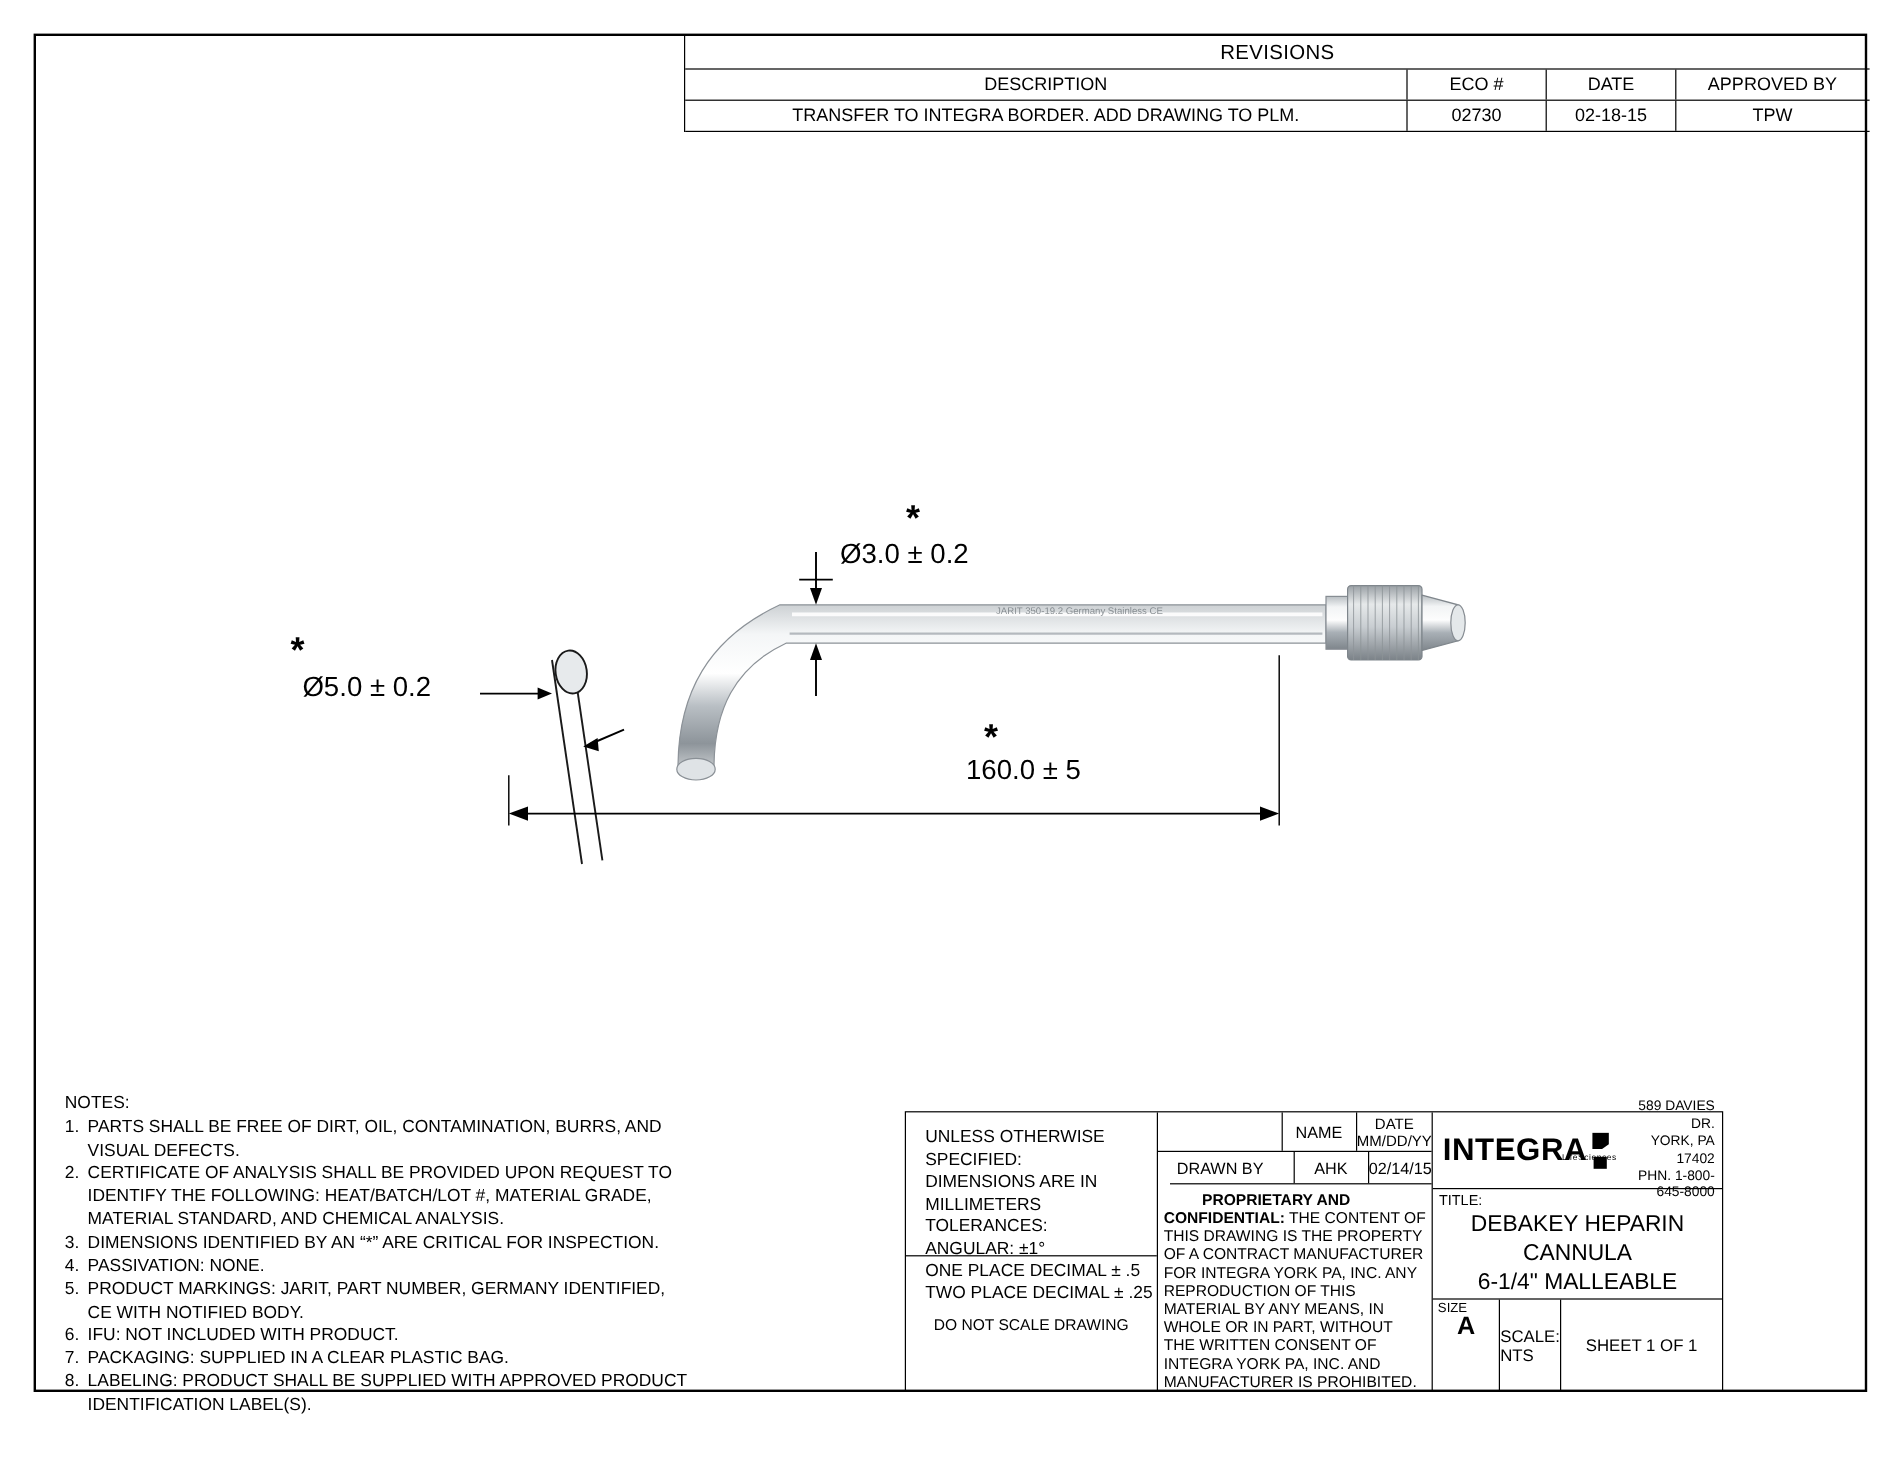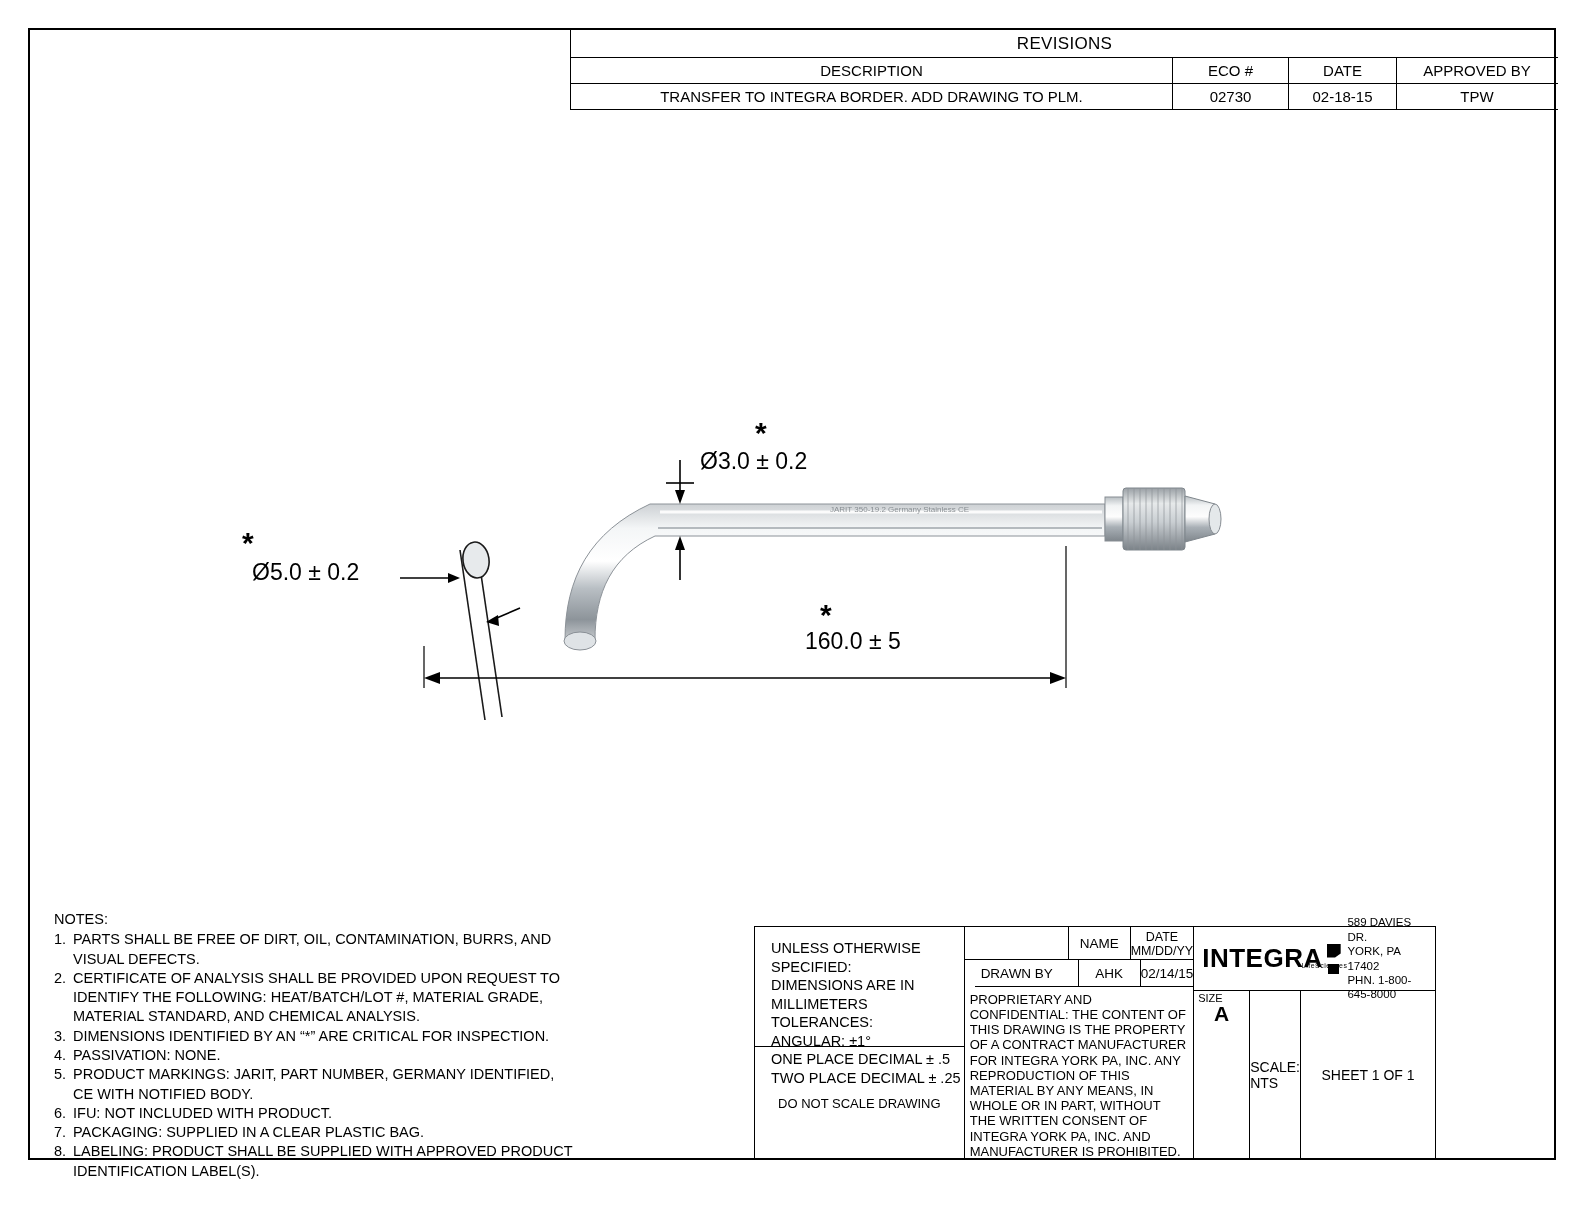--- a/index.html
+++ b/index.html
@@ -220,21 +220,21 @@
   }
   .tb-drawn .c1 { width: 104px; border-right: 1.5px solid #000; box-sizing:border-box; padding-left: 6px; display:flex;align-items:center;}
   .tb-drawn .c2 { width: 62px; border-right: 1.5px solid #000; box-sizing:border-box; display:flex;align-items:center;justify-content:center;}
   .tb-drawn .c3 { flex:1; display:flex;align-items:center;justify-content:center;}
   .tb-prop {
     flex: 1;
     padding: 5px 4px 0 5px;
     font-size: 13px;
     line-height: 1.17;
   }
-  .tb-prop b { font-weight: normal; }
+  .tb-prop b { font-weight: bold; margin-left: 32px; }
 
   .tb-col-c {
     flex: 1;
     display: flex;
     flex-direction: column;
   }
   .tb-logo {
     height: 64px;
     border-bottom: 1.5px solid #000;
     box-sizing: border-box;
@@ -501,23 +501,31 @@
     </div>
 
     <div class="tb-col-c">
       <div class="tb-logo">
         <span class="logo-word">INTEGRA</span>
         <span class="logo-mark">
             <span class="sq1"></span>
             <span class="sq2"></span>
           </span>
         <span class="logo-sub">LifeSciences</span>
-        <span class="logo-addr" style="white-space:pre-line;">589 DAVIES DR.
+        <span class="logo-addr" style="white-space:pre-line;text-align:right;">589 DAVIES DR.
 YORK, PA 17402
 PHN. 1-800-645-8000</span>
+      </div>
+      <div class="tb-title">
+        <span class="lbl">TITLE:</span>
+        <div class="lines">
+          <div>DEBAKEY HEPARIN</div>
+          <div>CANNULA</div>
+          <div>6-1/4" MALLEABLE</div>
+        </div>
       </div>
       <div class="tb-bottom">
         <div class="tb-size">
           <span class="lbl">SIZE</span>
           <span class="val">A</span>
         </div>
         <div class="tb-scale">SCALE: NTS</div>
         <div class="tb-sheet">SHEET 1 OF 1</div>
       </div>
     </div>

